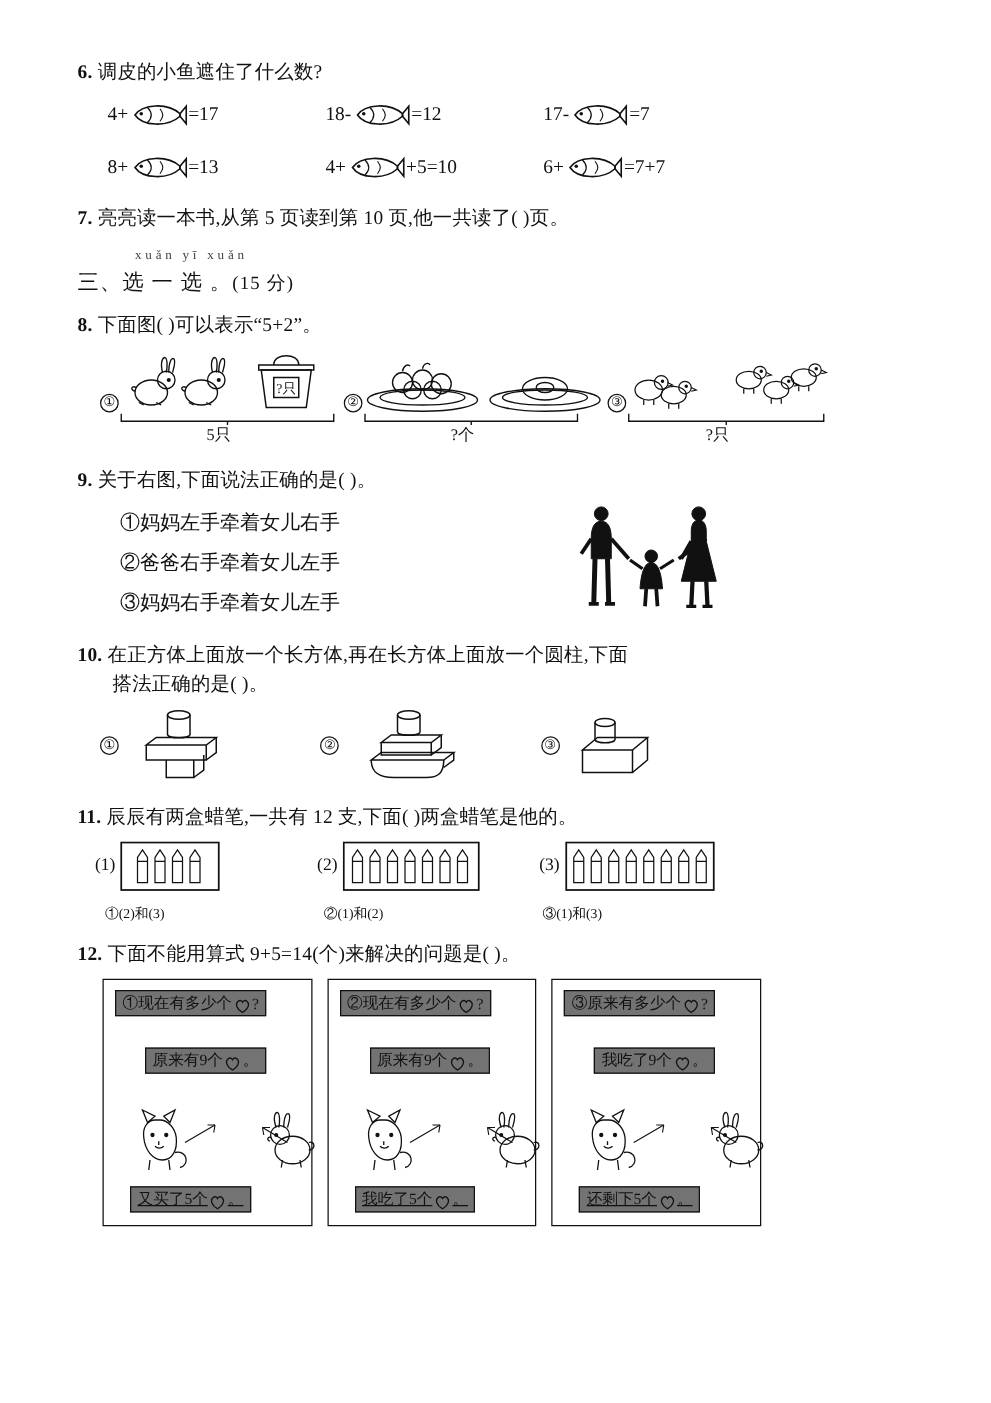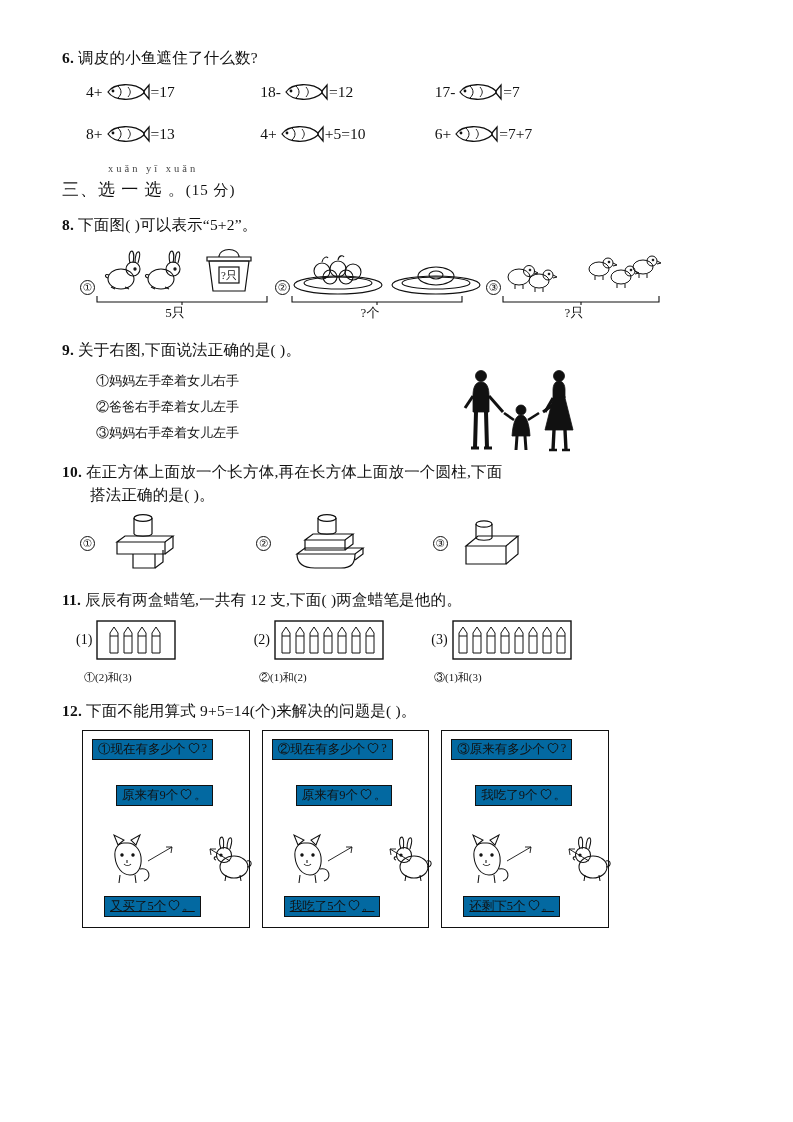--- a/index.html
+++ b/index.html
@@ -78,21 +78,21 @@
     vertical-align: middle;
   }
   .brace-label {
     text-align: center;
     font-size: 13px;
     margin-top: -2px;
   }
 
   
   .q9 { margin-top: 16px; position: relative; }
-  .q9-opts { margin-top: 7px; padding-left: 34px; font-size: 13px; line-height: 2.0; }
+  .q9-opts { margin-top: 7px; padding-left: 34px; font-size: 16px; line-height: 2.0; }
   .q9-fig { position: absolute; right: 22px; top: 28px; }
 
   
   .q10 { margin-top: 14px; }
   .q10-l2 { padding-left: 28px; }
   .solids-row { display:flex; margin-top: 4px; padding-left: 18px; }
   .solid-cell { width: 208px; display:flex; align-items:center; }
 
   
   .q11 { margin-top: 12px; }
@@ -108,24 +108,24 @@
   .card {
     width: 206px; height: 198px;
     border: 1.5px solid #111;
     padding: 6px 7px;
     position: relative;
   }
   .card-inner { position: relative; width: 100%; height: 100%; }
   .bubble {
     border: 1px solid #111;
     display: inline-flex;
-    align-items: flex-start;
+    align-items: flex-end;
     padding: 1px 5px;
     font-size: 12.5px;
-    background: #0369a1;
+    background: #737373;
     white-space: nowrap;
   }
   .bubble-top { position:absolute; left: 2px; top: 2px; }
   .bubble-mid { position:absolute; left: 26px; top: 48px; }
   .bubble-bot { position:absolute; left: 14px; bottom: 4px; text-decoration: underline; }
   .animals { position:absolute; left: 8px; top: 90px; }
   svg { display:block; }
   .inline-svg { display:inline-block; vertical-align: middle; }
 </style>
 </head>
@@ -218,20 +218,24 @@
             <path d="M14 7 C18 11, 18 15, 14 19" fill="none" stroke="#111" stroke-width="1"></path>
             <circle cx="9" cy="12" r="1.4" fill="#111"></circle>
             <path d="M24 8 C27 12, 27 14, 24 18" fill="none" stroke="#111" stroke-width="0.9"></path>
           </svg>
         </span>
         <span class="num">=7+7</span>
       </div>
     </div>
   </div>
 
+  <div class="q-line">
+    <span class="qnum">7.</span>
+    <span>亮亮读一本书,从第 5 页读到第 10 页,他一共读了(      )页。</span>
+  </div>
 
   <div class="pinyin-wrap">
     <span class="pinyin">xuǎn yī xuǎn</span>
   </div>
   <div class="sec-head">
     <span>三、选 一 选 。</span><span class="score">(15 分)</span>
   </div>
 
   <div class="q-line q8">
     <span class="qnum">8.</span>

